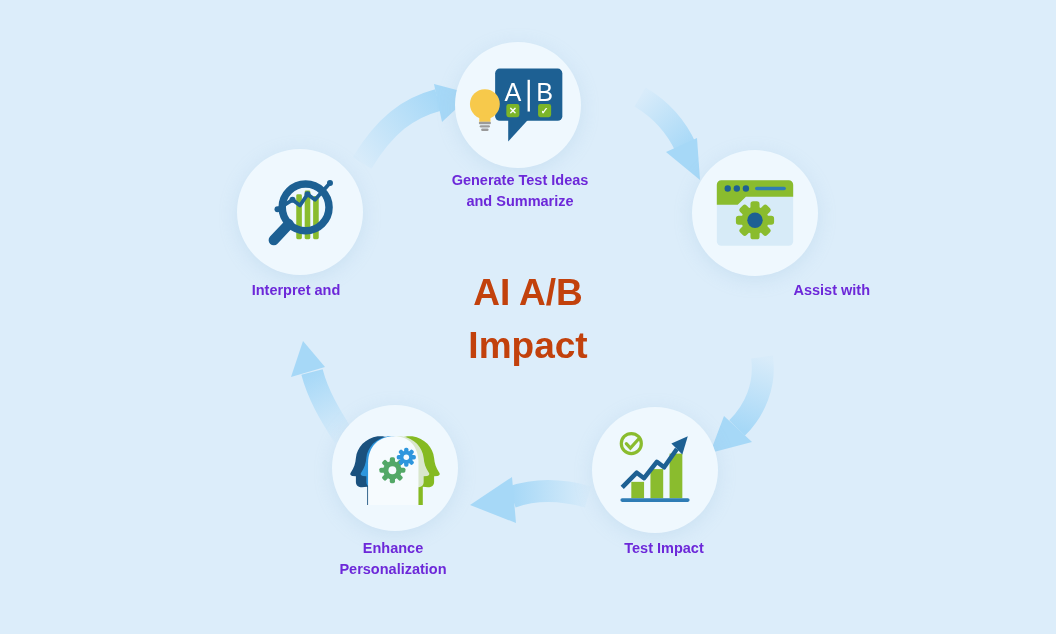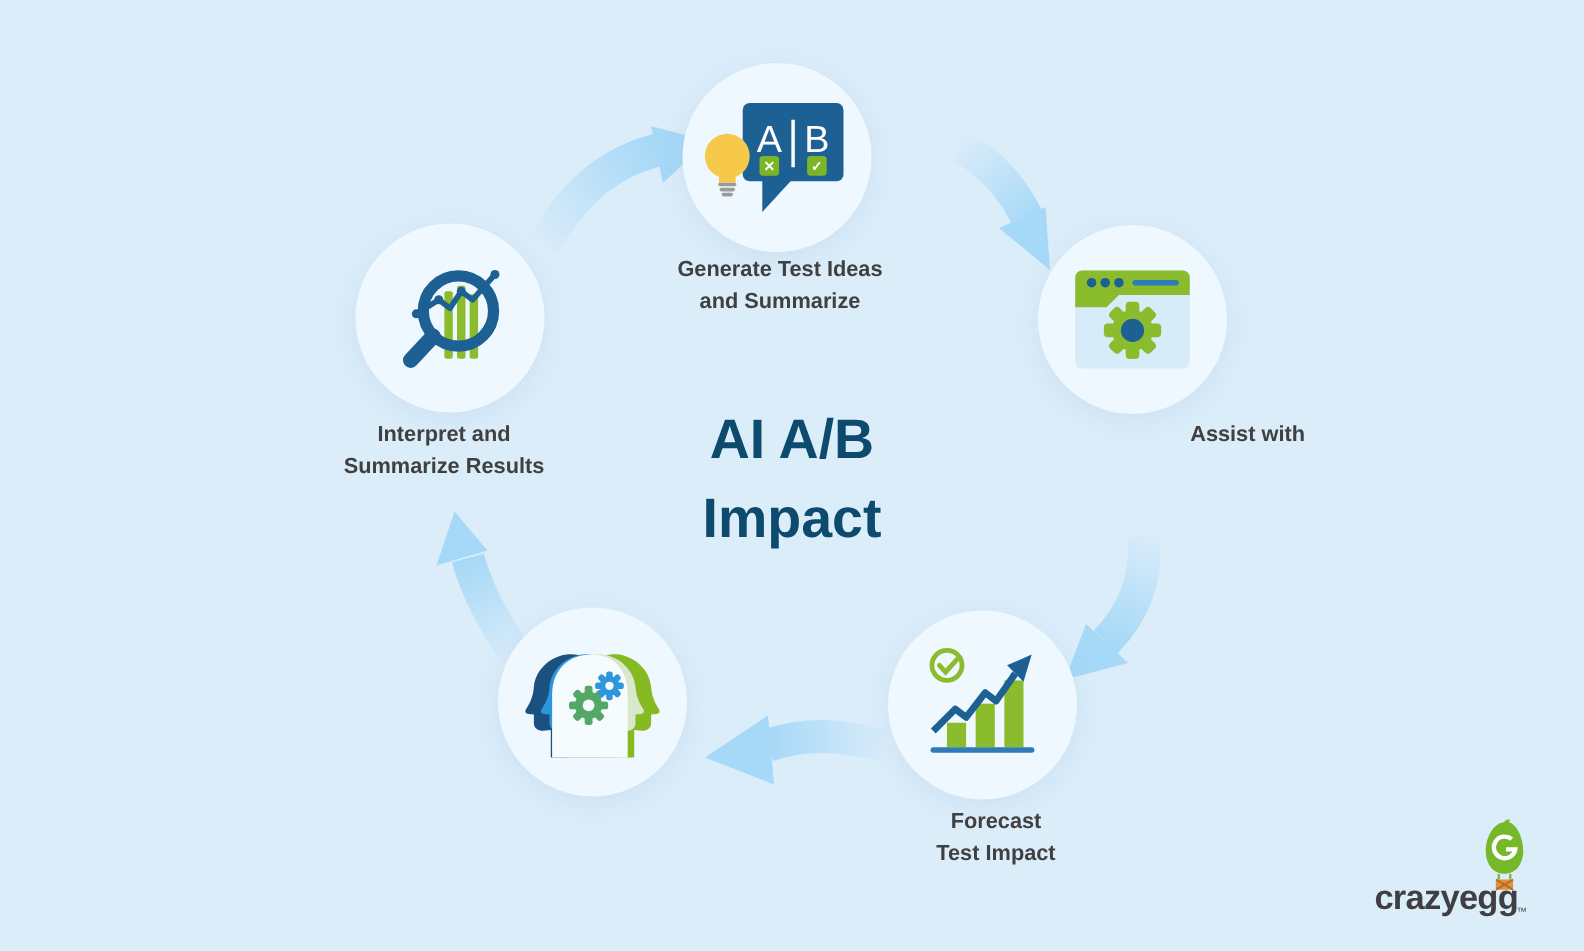--- a/index.html
+++ b/index.html
@@ -2,23 +2,23 @@
 <html><head>
 <meta charset="utf-8">
 <style>
   html,body{margin:0;padding:0;background:#dcedfa;}
   .canvas{position:relative;width:1056px;height:634px;background:#dcedfa;overflow:hidden;
           font-family:"Liberation Sans",sans-serif;}
   .arrow-layer{position:absolute;left:0;top:0;z-index:0;}
   .node-circle{position:absolute;width:126px;height:126px;border-radius:50%;background:#eff8fe;
                box-shadow:0 4px 18px rgba(150,190,225,0.25);display:flex;align-items:center;
                justify-content:center;z-index:2;}
-  .node-label{position:absolute;width:230px;text-align:center;color:#404040;font-weight:bold;
+  .node-label{position:absolute;width:230px;text-align:center;color:#6d28d9;font-weight:bold;
               font-size:14.5px;line-height:21px;z-index:2;}
-  .title{position:absolute;left:400px;top:266px;width:256px;text-align:center;color:#0c4a6e;
+  .title{position:absolute;left:400px;top:266px;width:256px;text-align:center;color:#c2410c;
          font-weight:bold;font-size:37px;line-height:53px;z-index:2;}
   .logo{position:absolute;right:30px;bottom:20px;z-index:2;width:120px;height:64px;}
   .logo-balloon{position:absolute;right:6px;top:-4px;}
   .logo-text{position:absolute;right:14px;bottom:2px;color:#3f3f42;font-weight:bold;
              font-size:23px;letter-spacing:-0.5px;white-space:nowrap;}
   .logo-tm{position:absolute;right:8px;bottom:2px;color:#3f3f42;font-size:7px;}
 </style>
 </head>
 <body>
 
@@ -125,21 +125,20 @@
       <rect x="45" y="44" width="14" height="32" fill="#8abc2e"></rect>
       <rect x="66" y="27" width="14" height="49" fill="#8abc2e"></rect>
       <rect x="12" y="76" width="76" height="4" rx="2" fill="#2e7cb5"></rect>
       <polyline points="14,64 30,48 38,54 52,36 60,42 74,22" fill="none" stroke="#1d6093" stroke-width="5" stroke-linejoin="round"></polyline>
       <polygon points="86,8 68,16 80,28" fill="#1d6093"></polygon>
       <circle cx="24" cy="16" r="11" fill="none" stroke="#8abc2e" stroke-width="3.5"></circle>
       <path d="M18.5,16 l4.5,5 l8.5,-9.5" fill="none" stroke="#8abc2e" stroke-width="3.5" stroke-linecap="round"></path>
     </svg>
   </div>
   <div class="node-label" style="left:549px;top:538px;">
-    <div>Forecast</div>
     <div>Test Impact</div>
   </div>
 
   <div class="node-circle" style="left:332px;top:405px;">
     <svg width="106" height="77" viewBox="0 0 122 88">
       <path d="M62,84 L62,30 C62,13 49,3 35,5 C21,7 11,18 10,30 C9.5,36 8,41 4,47 C2.8,48.8 3.8,50.4 6,50.6 L10,51 L10,57.5 C10,61.5 13,63.5 17,63.5 L23,63 L23,84 Z" transform="translate(6,2)" fill="#1a517e"></path>
       <path d="M62,84 L62,30 C62,13 49,3 35,5 C21,7 11,18 10,30 C9.5,36 8,41 4,47 C2.8,48.8 3.8,50.4 6,50.6 L10,51 L10,57.5 C10,61.5 13,63.5 17,63.5 L23,63 L23,84 Z" transform="translate(18,2)" fill="#2e96dd"></path>
       <path d="M62,84 L62,30 C62,13 49,3 35,5 C21,7 11,18 10,30 C9.5,36 8,41 4,47 C2.8,48.8 3.8,50.4 6,50.6 L10,51 L10,57.5 C10,61.5 13,63.5 17,63.5 L23,63 L23,84 Z" transform="translate(116,2) scale(-1,1)" fill="#85ba22"></path>
       <path d="M62,84 L62,30 C62,13 49,3 35,5 C21,7 11,18 10,30 C9.5,36 8,41 4,47 C2.8,48.8 3.8,50.4 6,50.6 L10,51 L10,57.5 C10,61.5 13,63.5 17,63.5 L23,63 L23,84 Z" transform="translate(104,2) scale(-1,1)" fill="#d9e7cd"></path>
       <path d="M30,86 L30,38 C30,18 43,7 60,7 C77,7 88,18 88,38 L88,86 Z" fill="#f6fbfe"></path>
@@ -154,47 +153,37 @@
       <g fill="#2e96dd">
         <rect x="71.5" y="20" width="5" height="22" rx="2"></rect>
         <rect x="71.5" y="20" width="5" height="22" rx="2" transform="rotate(45 74 31)"></rect>
         <rect x="71.5" y="20" width="5" height="22" rx="2" transform="rotate(90 74 31)"></rect>
         <rect x="71.5" y="20" width="5" height="22" rx="2" transform="rotate(135 74 31)"></rect>
         <circle cx="74" cy="31" r="7.5"></circle>
       </g>
       <circle cx="74" cy="31" r="3.2" fill="#f6fbfe"></circle>
     </svg>
   </div>
+  <div class="node-label" style="left:278px;top:538px;">
+    <div>Enhance</div>
+    <div>Personalization</div>
+  </div>
 
   <div class="node-circle" style="left:237px;top:149px;">
     <svg width="94" height="89" viewBox="0 0 100 95">
       <rect x="46" y="28" width="6" height="48" rx="1.5" fill="#8abc2e"></rect>
       <rect x="55" y="24" width="6" height="52" rx="1.5" fill="#8abc2e"></rect>
       <rect x="64" y="30" width="6" height="46" rx="1.5" fill="#8abc2e"></rect>
       <circle cx="56" cy="42" r="25" fill="none" stroke="#1d6093" stroke-width="8"></circle>
       <line x1="38" y1="60" x2="22" y2="77" stroke="#1d6093" stroke-width="11" stroke-linecap="round"></line>
       <polyline points="26,44 42,34 50,40 58,28 66,34 82,16" fill="none" stroke="#1d6093" stroke-width="4" stroke-linejoin="round"></polyline>
       <circle cx="26" cy="44" r="3.2" fill="#1d6093"></circle>
       <circle cx="42" cy="34" r="3.2" fill="#1d6093"></circle>
       <circle cx="58" cy="28" r="3.2" fill="#1d6093"></circle>
       <circle cx="82" cy="16" r="3.2" fill="#1d6093"></circle>
     </svg>
   </div>
   <div class="node-label" style="left:181px;top:280px;">
     <div>Interpret and</div>
-    <div>Summarize Results</div>
   </div>
 
-  <div class="logo">
-    <svg class="logo-balloon" width="34" height="50" viewBox="0 0 34 52">
-      <path d="M16,3 q2,-3.5 5,-2.5 l-2,3.5 z" fill="#76b82a"></path>
-      <path d="M17,2 C9,3 4,13 4,22 C4,31 9,38 17,38 C25,38 30,31 30,22 C30,13 25,1 17,2 Z" fill="#76b82a"></path>
-      <path d="M22,14 A7.5,7.5 0 1 0 24.5,21 L18,21" fill="none" stroke="#ffffff" stroke-width="3"></path>
-      <line x1="13" y1="38" x2="13" y2="42" stroke="#76b82a" stroke-width="1.5"></line>
-      <line x1="21" y1="38" x2="21" y2="42" stroke="#76b82a" stroke-width="1.5"></line>
-      <rect x="11" y="42" width="12" height="7" rx="1.5" fill="#de8f3f"></rect>
-      <path d="M11,42 l12,7 M23,42 l-12,7" stroke="#b56a1e" stroke-width="1.2"></path>
-    </svg>
-    <div class="logo-text">crazyegg</div>
-    <div class="logo-tm">™</div>
-  </div>
 
 </div>
 
 </body></html>

